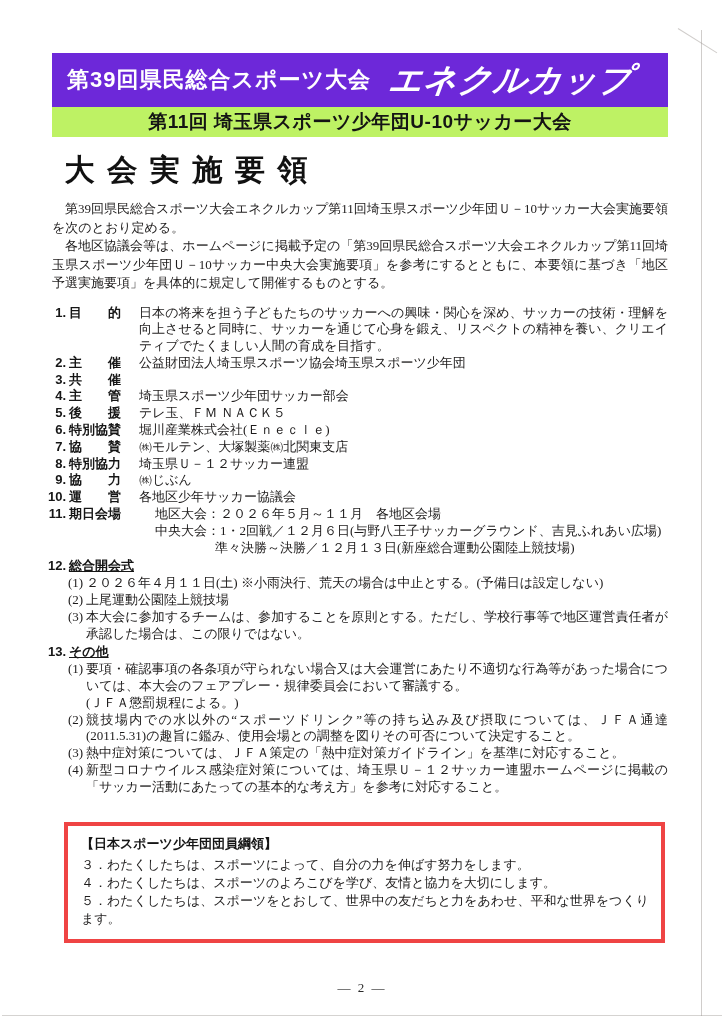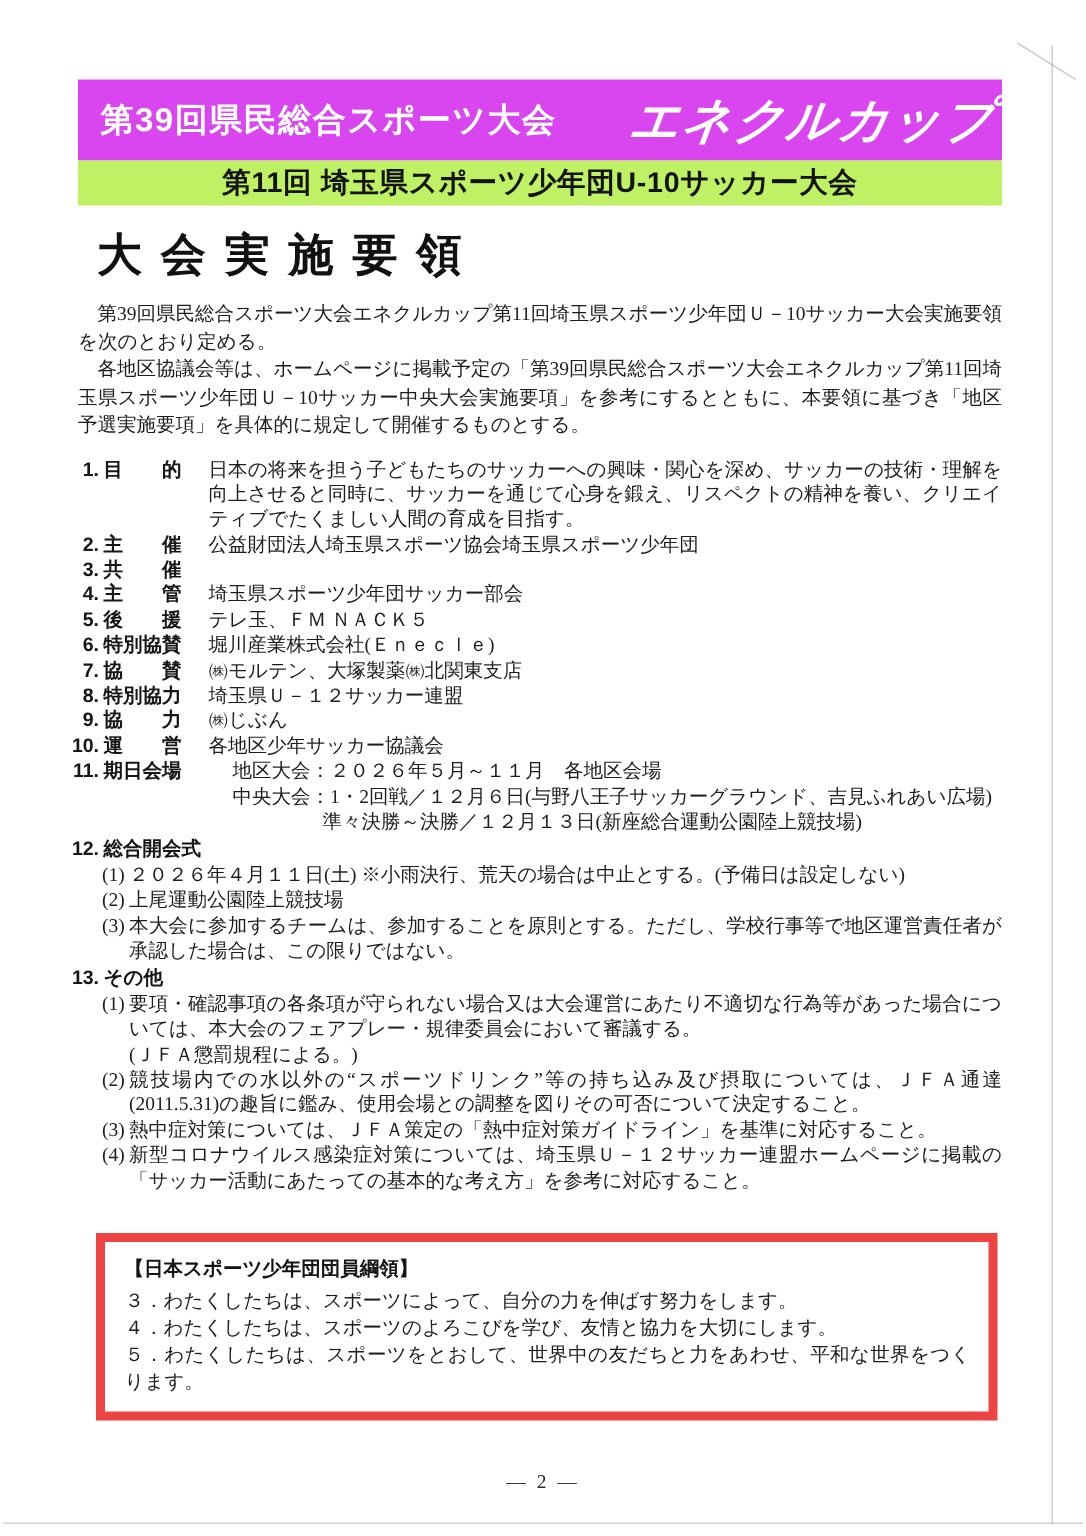--- a/index.html
+++ b/index.html
@@ -10,23 +10,23 @@
     color:#1d1b1b;
     font-family:"Liberation Serif", serif;
     overflow:hidden;
   }
   .inner{padding:53px 56px 0 46px;}
 
   
   .banner{
     margin-left:6px;
     height:54px;
-    background:#d946ef;
+    background:#6d28d9;
     display:flex;align-items:center;justify-content:space-between;
-    padding:0 5px 0 15px;box-sizing:border-box;
+    padding:0 36px 0 15px;box-sizing:border-box;
   }
   .banner .ev{
     color:#ffffff;
     font-family:"Liberation Sans", sans-serif;
     font-size:22px;font-weight:600;letter-spacing:1px;white-space:nowrap;
   }
   .banner .brand{
     color:#ffffff;
     font-family:"Liberation Sans", sans-serif;
     font-size:33px;font-weight:bold;font-style:italic;
@@ -63,35 +63,35 @@
   .row{display:flex;align-items:flex-start;}
   .row.sect{margin-top:2px;}
   .num{
     flex:0 0 20px;text-align:right;white-space:nowrap;
     font-family:"Liberation Sans", sans-serif;font-weight:bold;color:#161616;
   }
   .label{
     flex:0 0 56px;margin-left:3px;white-space:pre;
     font-family:"Liberation Sans", sans-serif;font-weight:bold;color:#161616;
   }
-  .label.wide{flex-basis:auto;width:auto;}
+  .label.wide{flex-basis:auto;width:auto;text-decoration:underline;}
   .content{flex:1;margin-left:14px;text-align:justify;}
   .date-lines div{white-space:pre-wrap;margin-left:16px;}
   .date-lines .l3{padding-left:60px;}
 
   .sublist{margin-left:22px;}
   .subrow{display:flex;align-items:flex-start;}
   .marker{flex:0 0 18px;white-space:nowrap;}
   .subbody{flex:1;text-align:justify;}
   .subbody div{text-align:justify;}
 
   
   .creed{
     margin:26px 3px 0 18px;
-    border:6px solid #ef4444;
+    border:4px solid #ef4444;
     padding:9px 12px 10px 13px;
     font-size:13px;line-height:18.2px;
   }
   .creed .head{
     font-family:"Liberation Sans", sans-serif;
     font-weight:bold;color:#151515;margin-bottom:3px;
   }
   .creed .ln{text-align:justify;}
 
   

